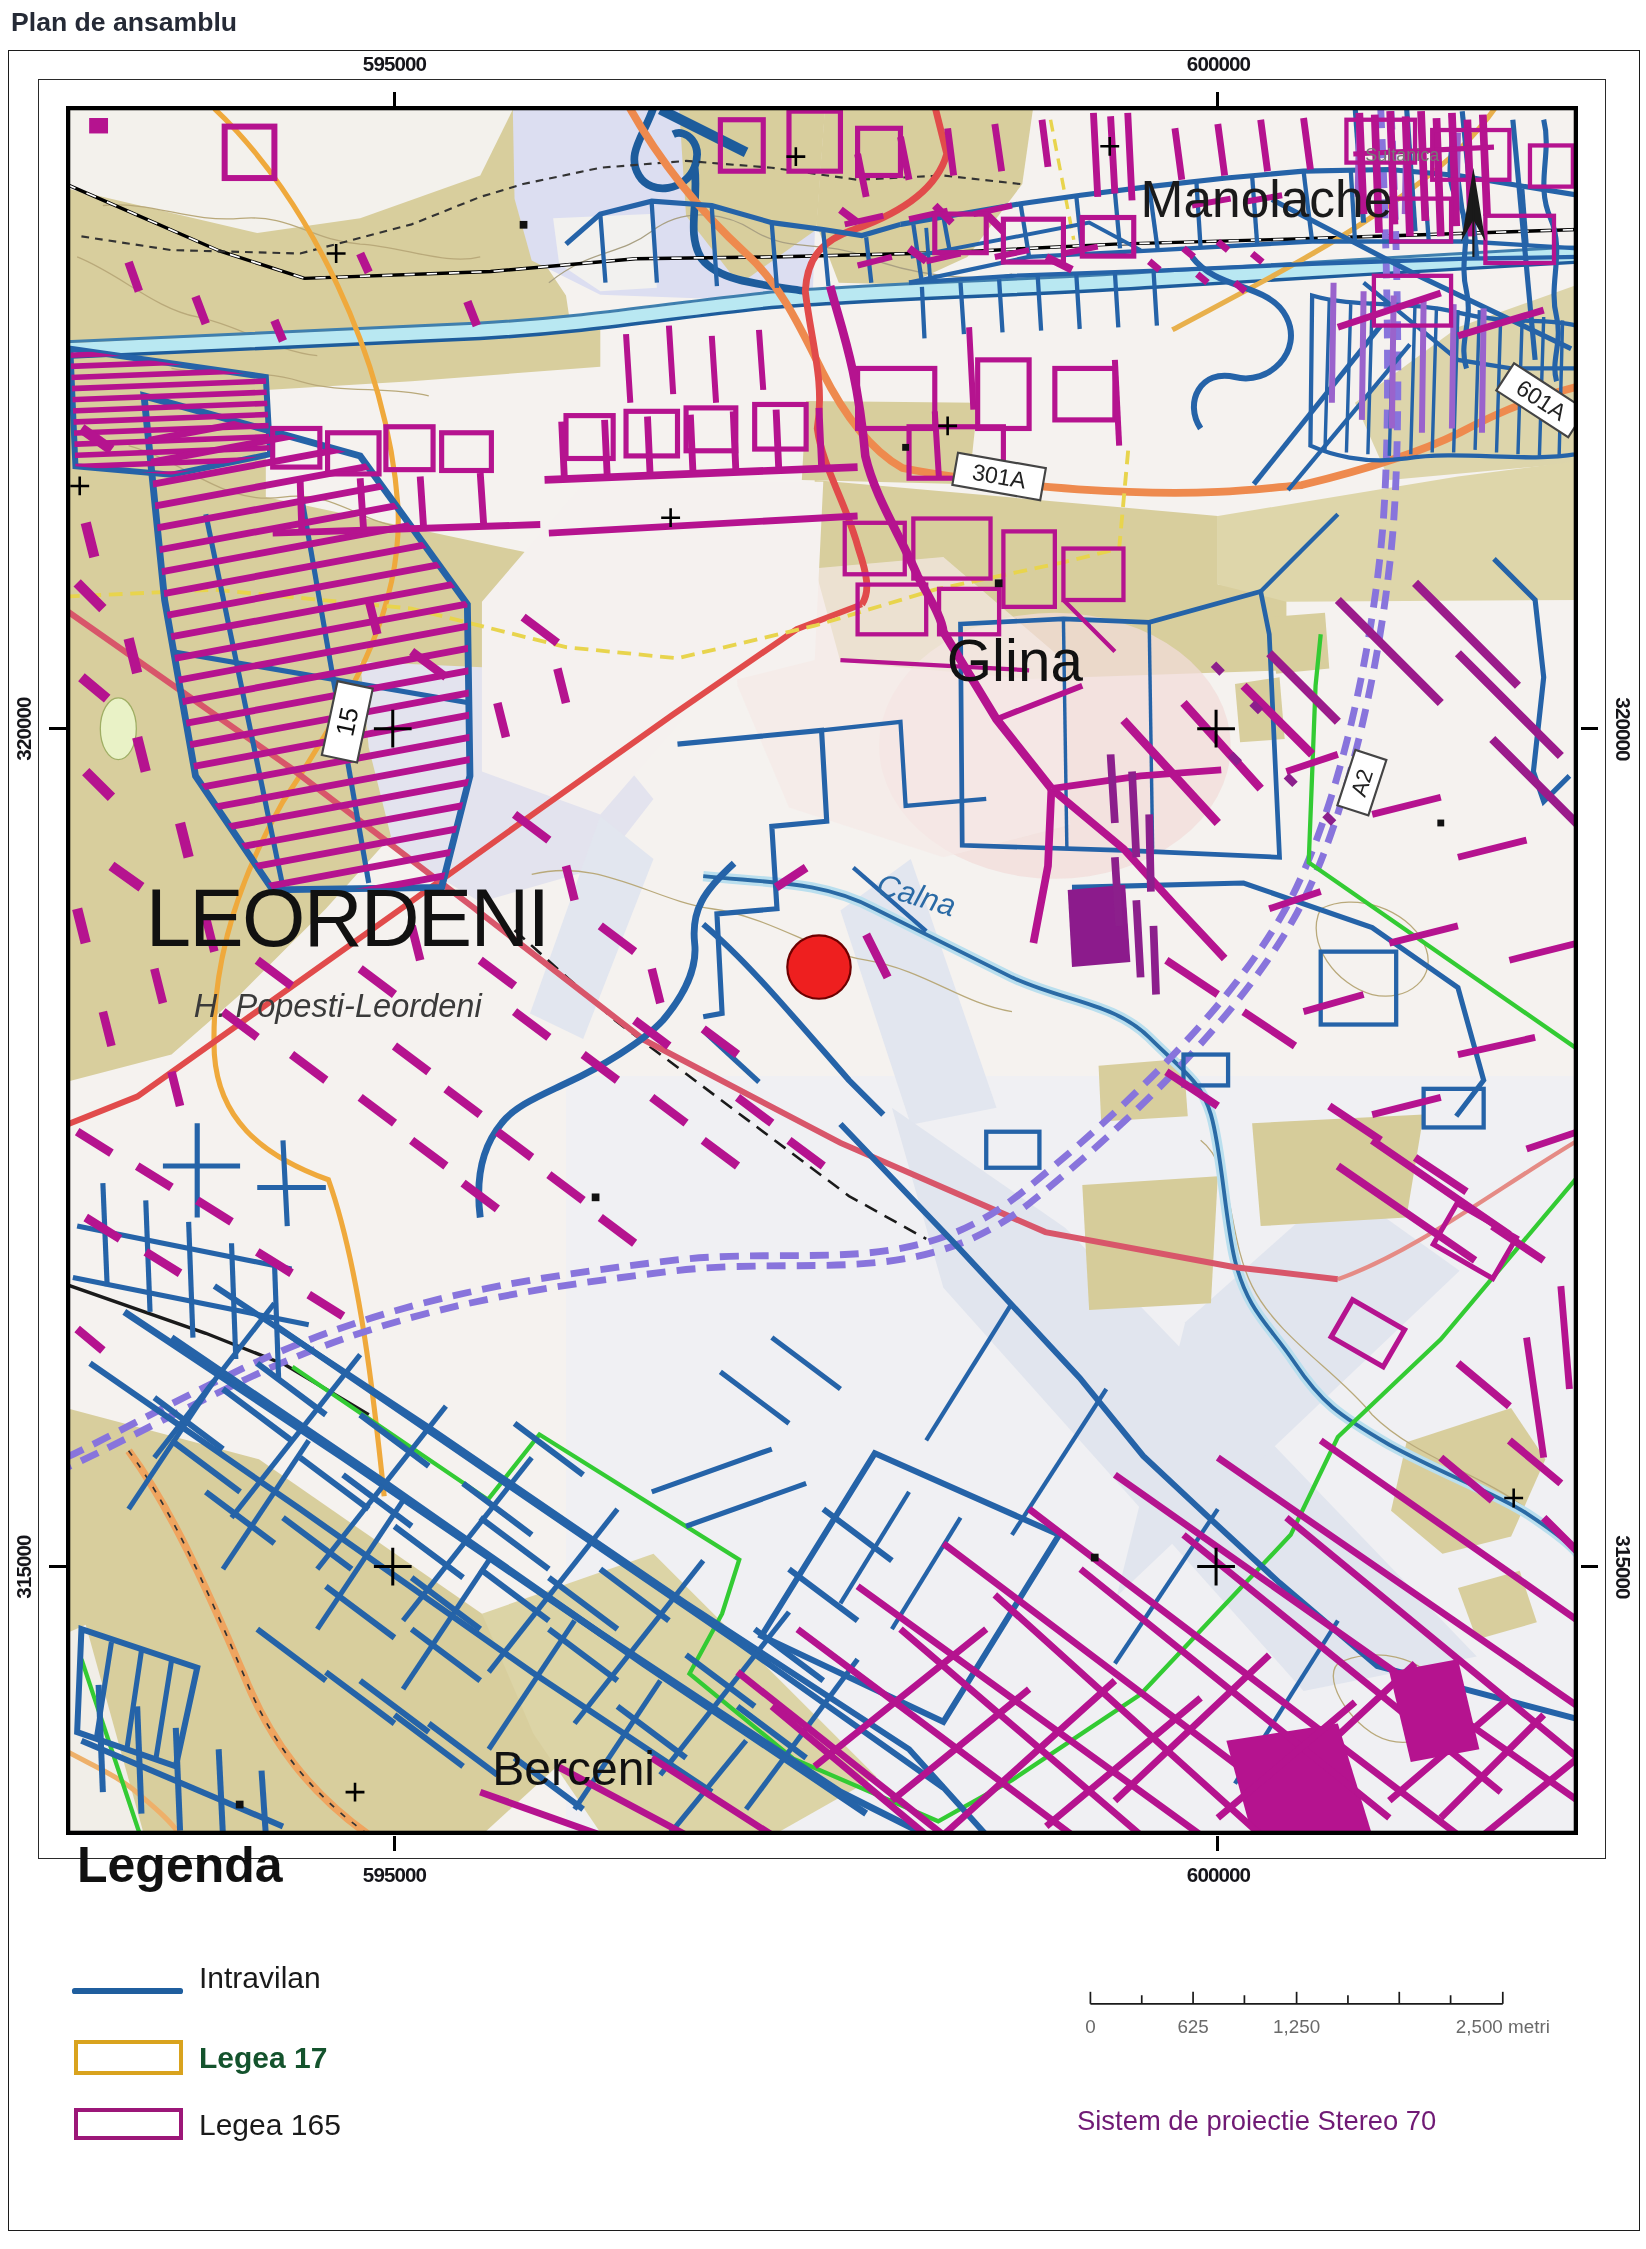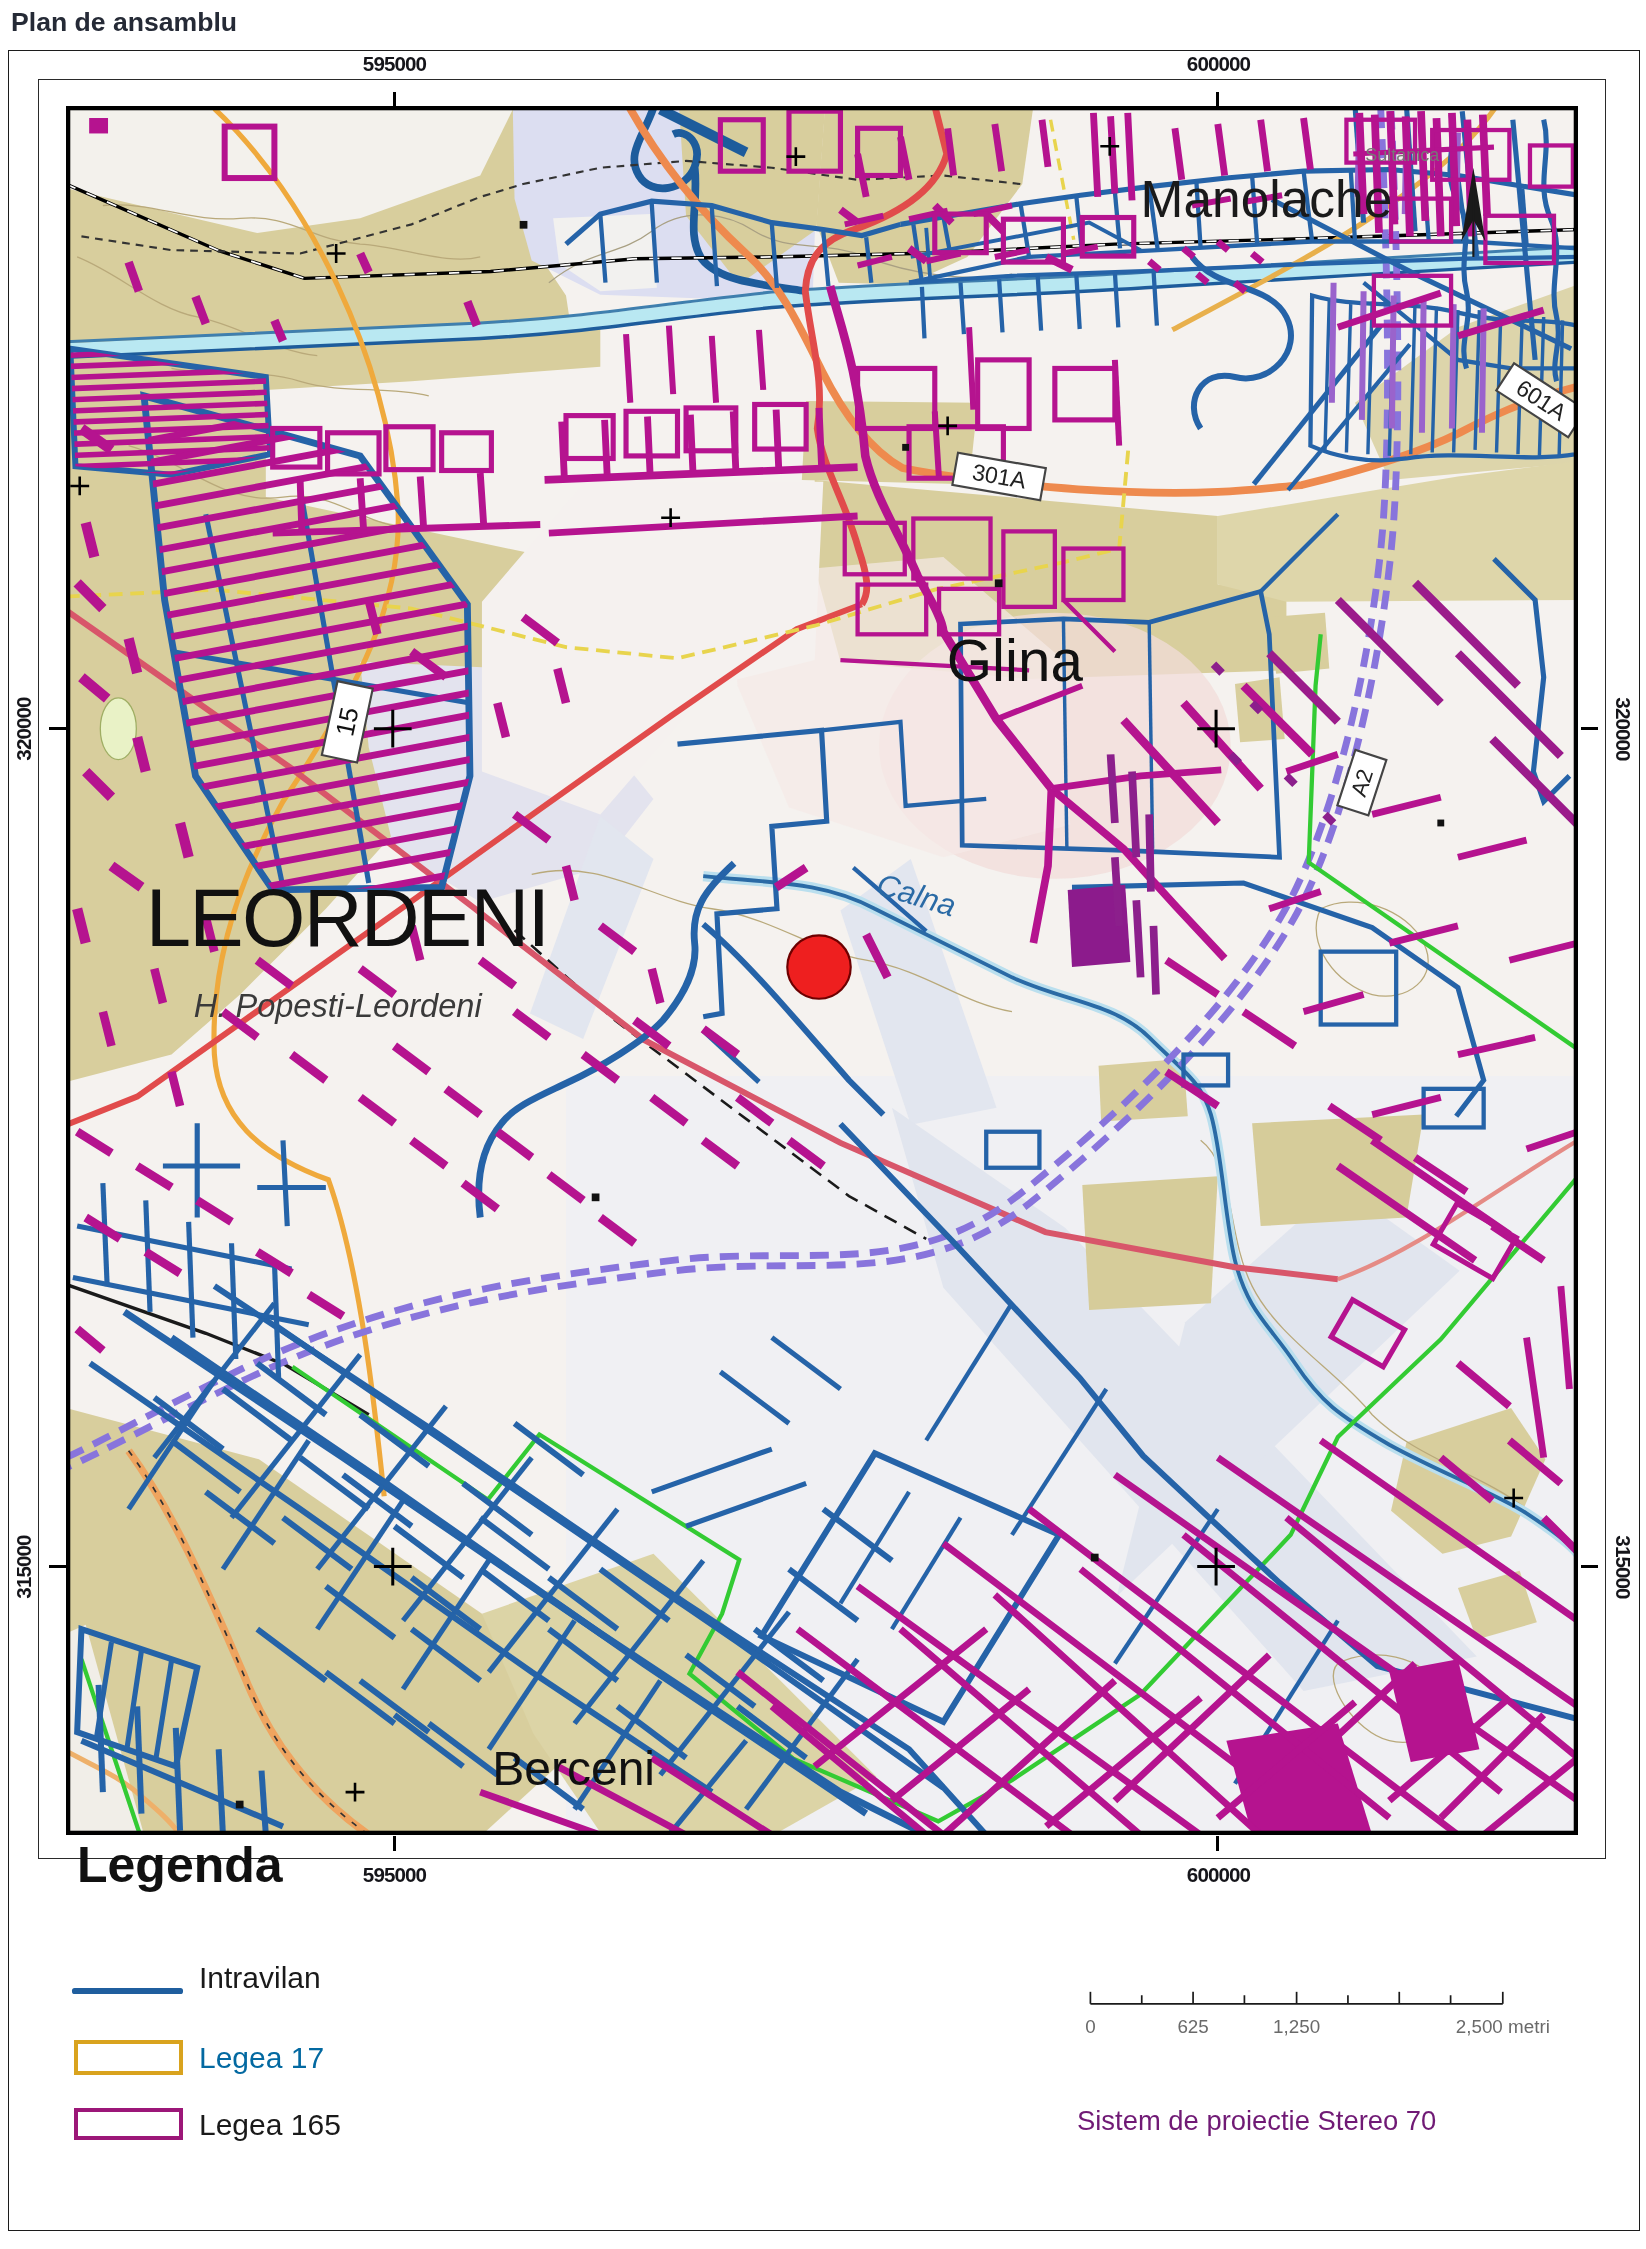--- a/index.html
+++ b/index.html
@@ -716,21 +716,21 @@
 </svg>
 
 <div class="abs" style="left:77px;top:1836px;font-size:50px;font-weight:bold;color:#111;">Legenda</div>
 
 <div class="abs" style="left:72px;top:1988px;width:111px;height:6px;background:#1f5e9e;border-radius:2.6px;"></div>
 
 <div class="abs" style="left:199px;top:1953px;font-size:30px;color:#1a1a1a;margin-top:8px;">Intravilan</div>
 
 <div class="abs" style="left:74px;top:2040px;width:101px;height:26.6px;border:4.3px solid #d9a31e;background:#fff;"></div>
 
-<div class="abs" style="left:199px;top:2041px;font-size:30px;color:#0369a1;">Legea 17</div>
+<div class="abs" style="left:199px;top:2041px;font-size:30px;color:#14532d;font-weight:bold;">Legea 17</div>
 
 <div class="abs" style="left:74px;top:2108px;width:101px;height:24px;border:4.3px solid #9c1778;background:#fff;"></div>
 
 <div class="abs" style="left:199px;top:2108px;font-size:30px;color:#1a1a1a;text-align:center;">Legea 165</div>
 
 <svg class="abs" style="left:1072px;top:1973px;" width="480" height="77" viewBox="0 0 560 90">
 <g stroke="#1a1a1a" stroke-width="2" fill="none">
 <line x1="21" y1="36" x2="503" y2="36"></line>
 <line x1="21" y1="36" x2="21" y2="22"></line>
 <line x1="81" y1="36" x2="81" y2="26"></line>

